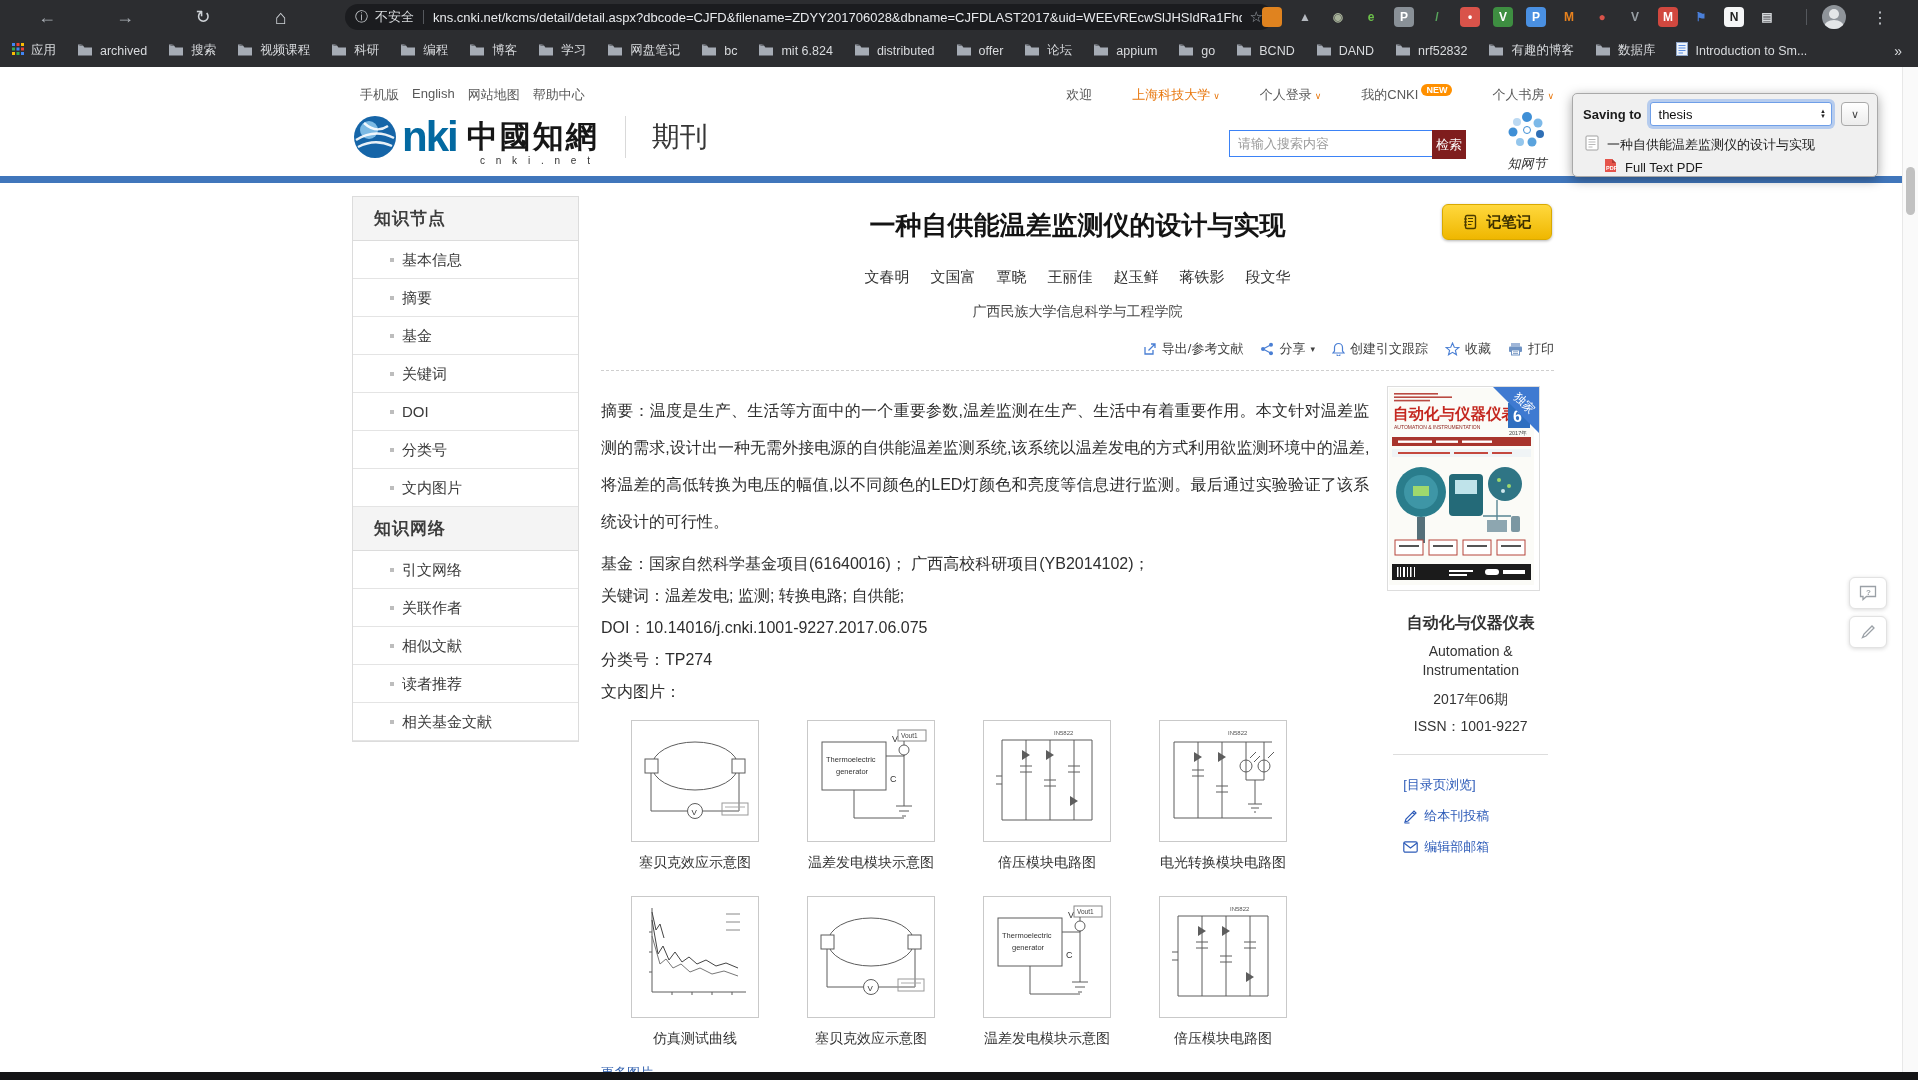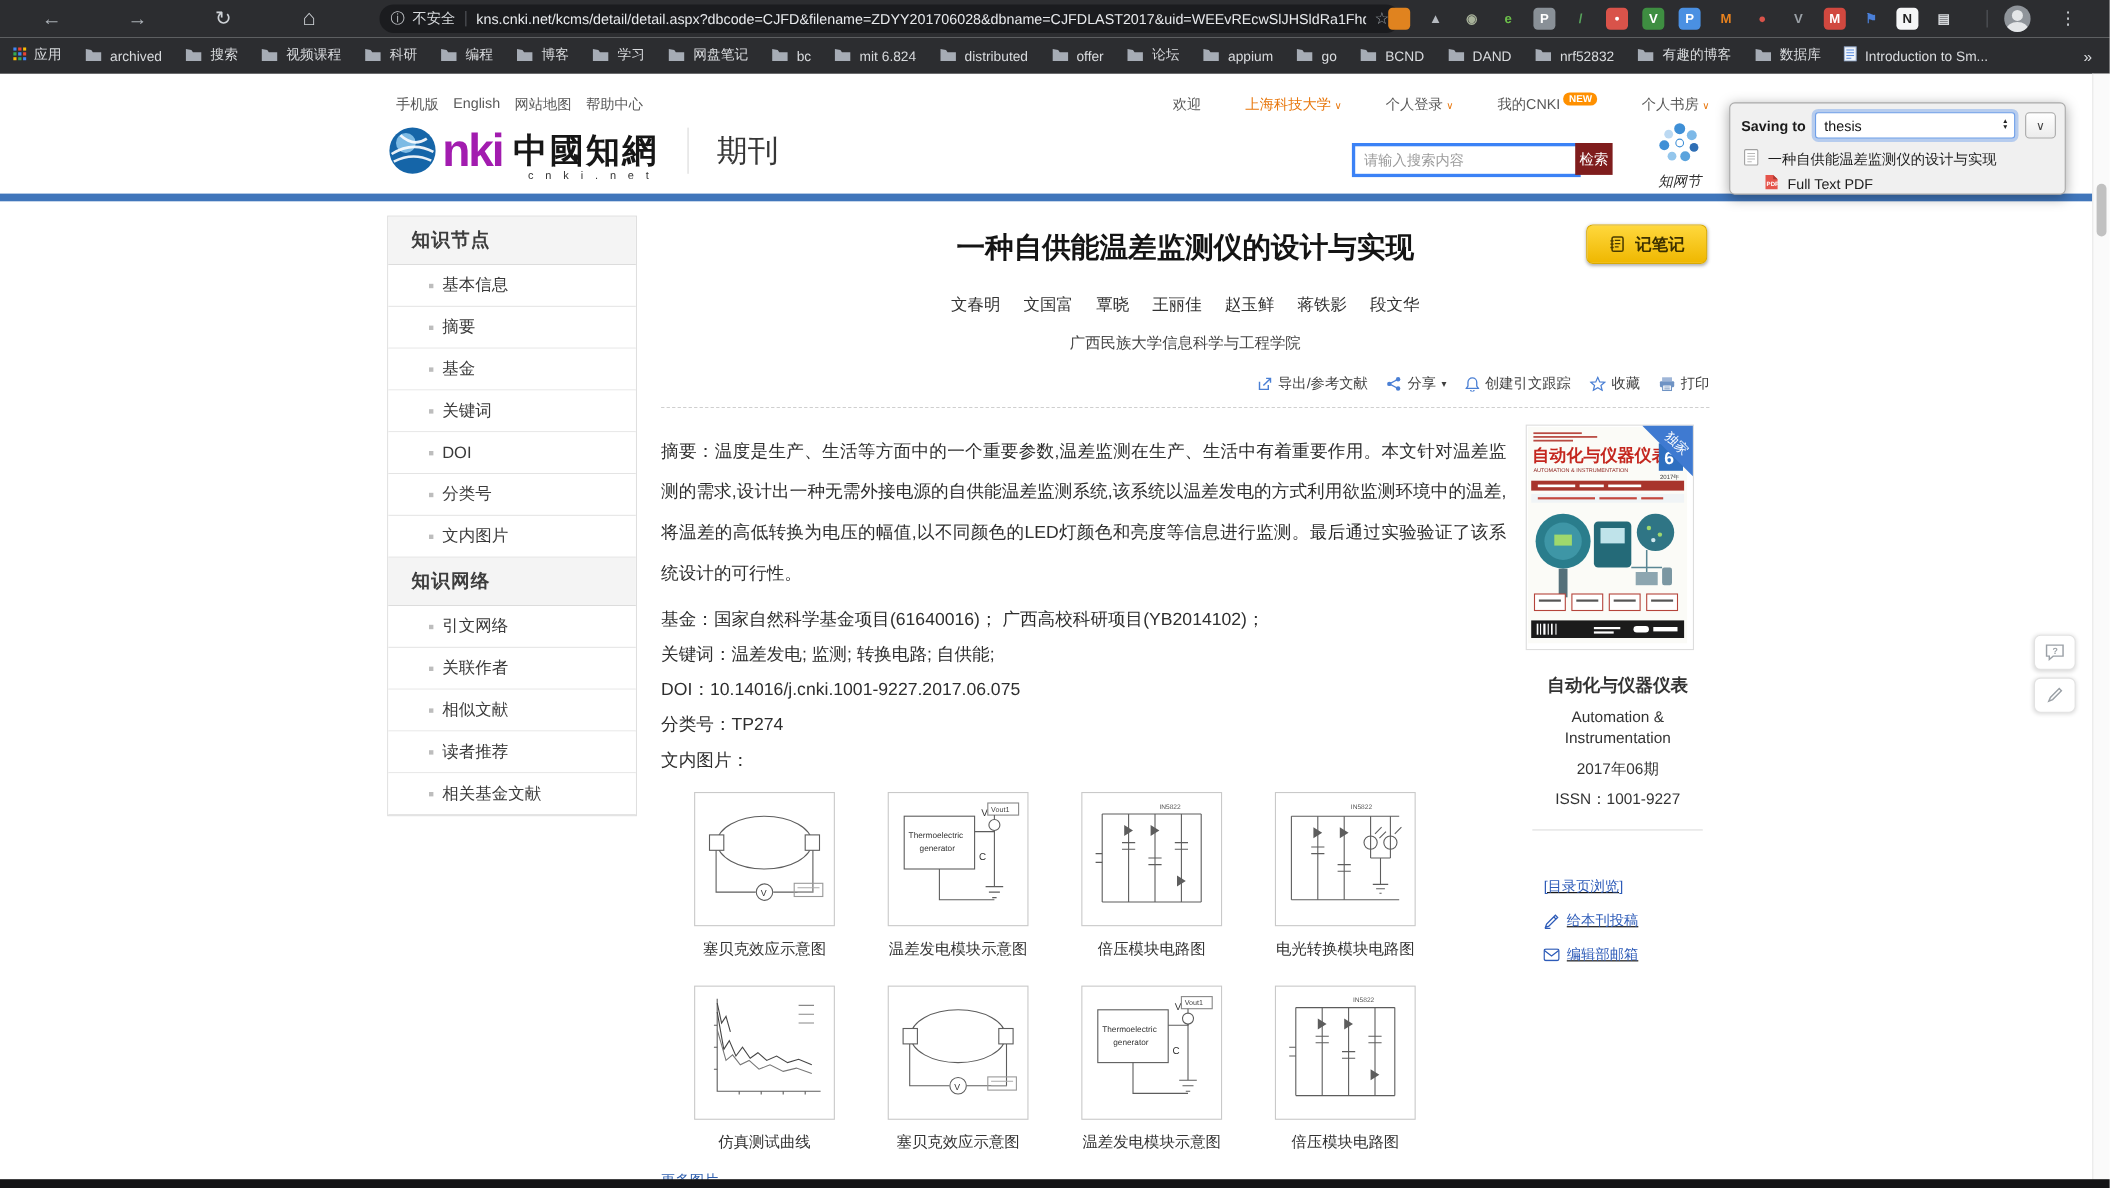--- a/index.html
+++ b/index.html
@@ -39,26 +39,26 @@
   .u-left{display:flex;gap:13px;padding-left:8px;}
   .u-right{margin-left:auto;display:flex;gap:40px;align-items:flex-end;}
   .u-link{cursor:pointer;}
   .org-link{color:#e8770d;cursor:pointer;}
   .caret{color:#e8770d;font-size:9px;margin-left:3px;}
   .badge-new{background:#ff9000;color:#fff;font-size:9px;font-weight:bold;border-radius:8px;
              padding:1px 5px;margin-left:3px;position:relative;top:-6px;}
 
   .site-header{position:absolute;top:40px;left:352px;width:1202px;height:66px;}
   .logo-row{display:flex;align-items:center;height:60px;}
-  .logo-nki{font-size:42px;font-weight:bold;color:#a21caf;letter-spacing:-2px;margin-left:4px;}
+  .logo-nki{font-size:42px;font-weight:bold;color:#0369a1;letter-spacing:-2px;margin-left:4px;}
   .logo-cn{font-family:"Liberation Serif",serif;font-size:31px;font-weight:bold;color:#161616;margin-left:10px;letter-spacing:2px;}
   .logo-domain{position:absolute;left:128px;top:48px;font-size:10px;letter-spacing:4px;color:#333;}
   .hdr-div{width:1px;height:42px;background:#d9d9d9;margin:0 26px;}
   .section-title{font-size:28px;color:#363636;}
-  .search-input{position:absolute;left:877px;top:23px;width:186px;height:25px;border:3px solid #3b82f6;
+  .search-input{position:absolute;left:877px;top:23px;width:186px;height:25px;border:1px solid #3b82f6;
                 font-size:13px;padding:0 8px;color:#333;}
   .search-input::placeholder{color:#9b9b9b;}
   .search-btn{position:absolute;left:1080px;top:23px;width:34px;height:29px;background:#7f1d1d;color:#fff;
               font-size:13px;display:flex;align-items:center;justify-content:center;cursor:pointer;}
   .kns-logo{position:absolute;left:1150px;top:2px;width:50px;text-align:center;cursor:pointer;}
   .kns-text{font-family:"Liberation Serif",serif;font-style:italic;font-size:13px;color:#2f2f2f;margin-top:0px;}
 
   .blue-bar{position:absolute;top:109px;left:0;width:1903px;height:7px;background:#4076bb;}
 
   .content{position:absolute;top:129px;left:352px;width:1202px;}
@@ -101,21 +101,21 @@
   
   .right-col{margin-left:18px;width:167px;}
   .cover-wrap{position:relative;width:149px;height:201px;border:1px solid #ddd;background:#fff;padding:1px;box-sizing:content-box;cursor:pointer;}
   .ribbon{position:absolute;top:0;right:0;width:0;height:0;border-top:46px solid #3f7ad1;border-left:46px solid transparent;}
   .ribbon-text{position:absolute;top:8px;right:3px;color:#fff;font-size:12px;transform:rotate(45deg);cursor:default;}
   .j-name{font-size:16px;font-weight:bold;color:#333;text-align:center;margin-top:22px;}
   .j-en{font-size:14px;color:#333;text-align:center;margin-top:8px;line-height:19px;padding:0 10px;}
   .j-issue{font-size:14px;color:#333;text-align:center;margin-top:11px;}
   .j-issn{font-size:14px;color:#333;text-align:center;margin-top:9px;}
   .j-div{border-top:1px solid #ddd;margin:18px 6px 0;}
-  .j-links{margin-top:42px;padding-left:16px;text-decoration:underline;}
+  .j-links{margin-top:21px;padding-left:16px;}
   .j-link{display:flex;align-items:center;gap:6px;margin-top:13px;font-size:13px;color:#2d5bb8;cursor:pointer;}
 
   
   .float-btns{position:absolute;left:1849px;top:577px;z-index:46;display:flex;flex-direction:column;gap:7px;}
   .fbtn{width:36px;height:30px;background:#fff;border:1px solid #e2e2e2;border-radius:6px;box-shadow:0 1px 4px rgba(0,0,0,.15);
         display:flex;align-items:center;justify-content:center;color:#9aa0a6;cursor:pointer;}
 
   
   .popup{position:absolute;left:1572px;top:93px;width:306px;height:84px;background:#f0f0f0;border:1px solid #a9a9a9;
          border-radius:5px;box-shadow:0 3px 12px rgba(0,0,0,.35);z-index:100;font-size:13px;box-sizing:border-box;}

